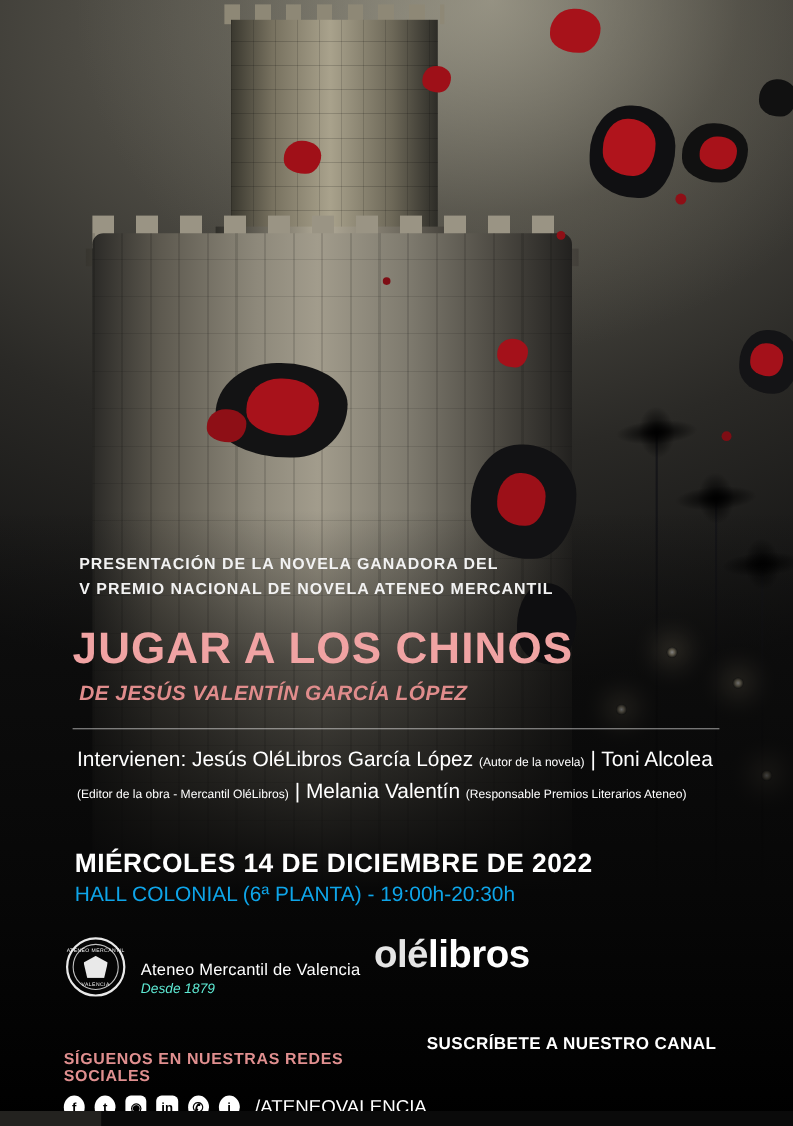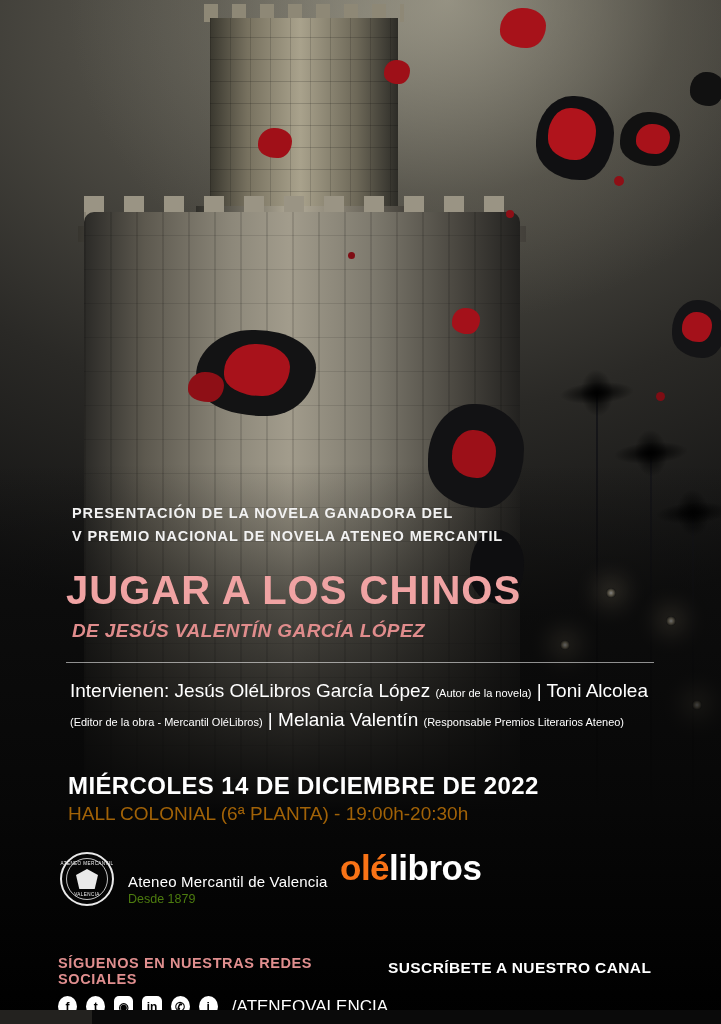--- a/index.html
+++ b/index.html
@@ -213,21 +213,21 @@
     font-size: 24px;
     font-weight: bold;
     letter-spacing: .4px;
     color: #fff;
   }
   .place {
     position: absolute;
     left: 68px;
     top: 803px;
     font-size: 19px;
-    color: #a16207;
+    color: #0ea5e9;
   }
 
   
   .logos {
     position: absolute;
     left: 60px;
     top: 852px;
     display: flex;
     align-items: flex-end;
     gap: 14px;
@@ -262,33 +262,34 @@
   }
   .seal .seal-top { top: 7px; }
   .seal .seal-bottom { bottom: 7px; }
   .ateneo-text .line1 {
     font-size: 15px;
     color: #fff;
     letter-spacing: .2px;
   }
   .ateneo-text .line2 {
     font-size: 12.5px;
-    color: #4d7c0f;
+    font-style: italic;
+    color: #5eead4;
     margin-top: 2px;
   }
   .ole {
     position: absolute;
     left: 340px;
     top: 848px;
     font-size: 35px;
     font-weight: bold;
     letter-spacing: -.5px;
     color: #ffffff;
   }
-  .ole .accent { color: #f97316; }
+  .ole .accent { color: #e5e5e5; }
 
   
   .footer {
     position: absolute;
     left: 0; right: 0;
     top: 938px;
     height: 86px;
   }
   .follow {
     position: absolute;
@@ -324,21 +325,21 @@
   }
   .s-icon.sq { border-radius: 5px; }
   .handle {
     font-size: 17px;
     color: #fff;
     margin-left: 5px;
   }
   .youtube {
     position: absolute;
     left: 388px;
-    top: 20px;
+    top: 2px;
     width: 300px;
     font-size: 15.5px;
     font-weight: bold;
     line-height: 1.35;
     letter-spacing: .4px;
     color: #fff;
     text-transform: uppercase;
   }
   .youtube .chan {
     font-size: 18px;

